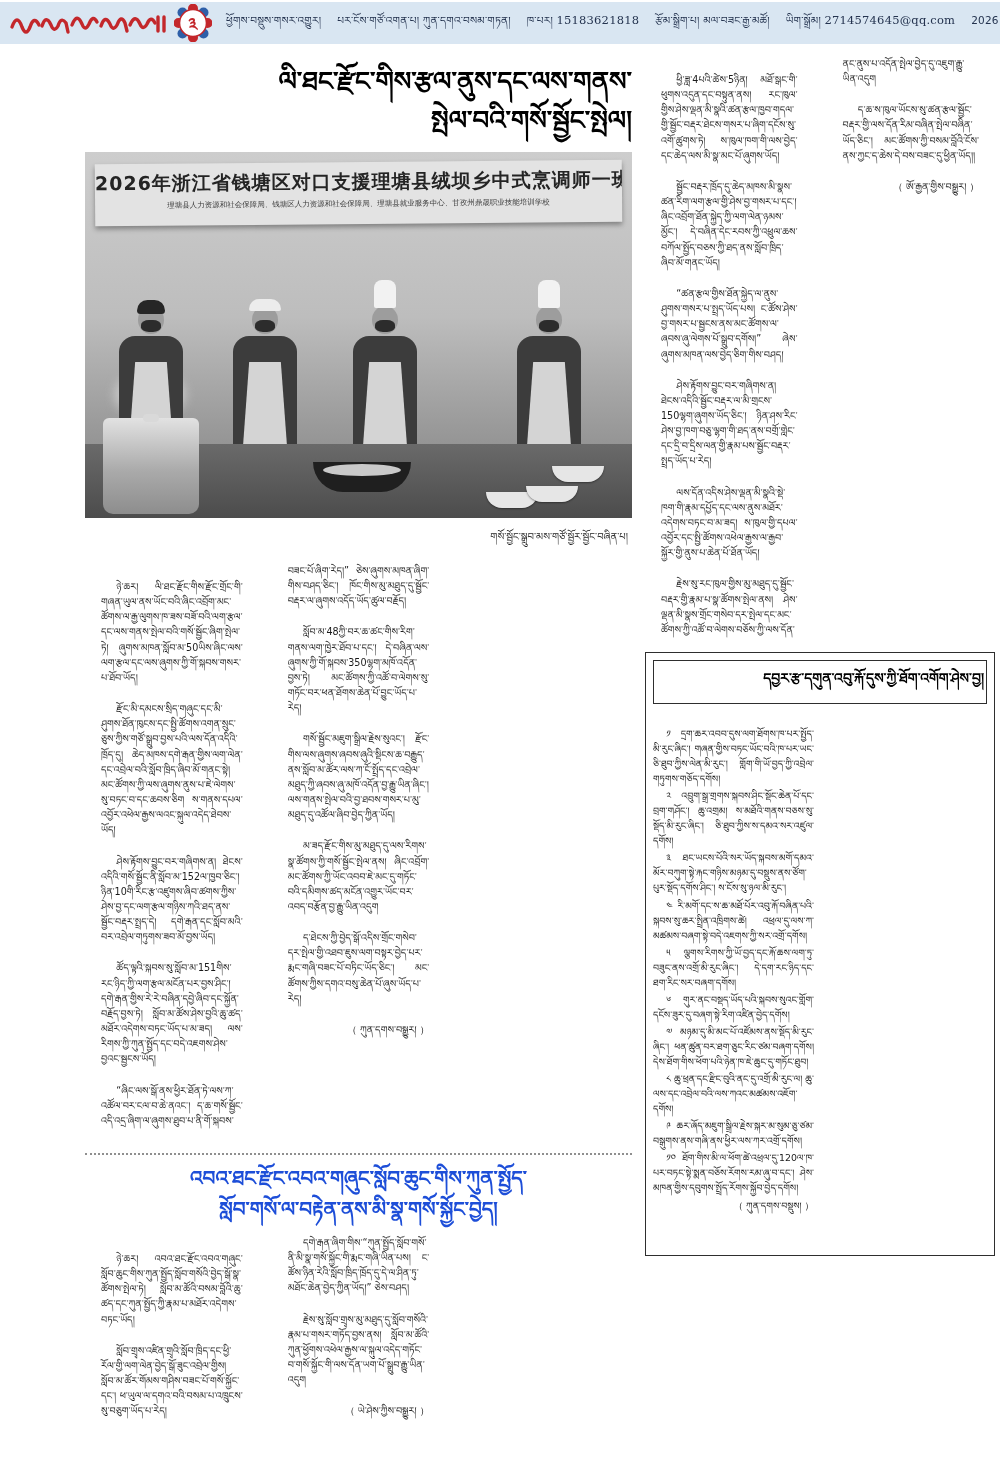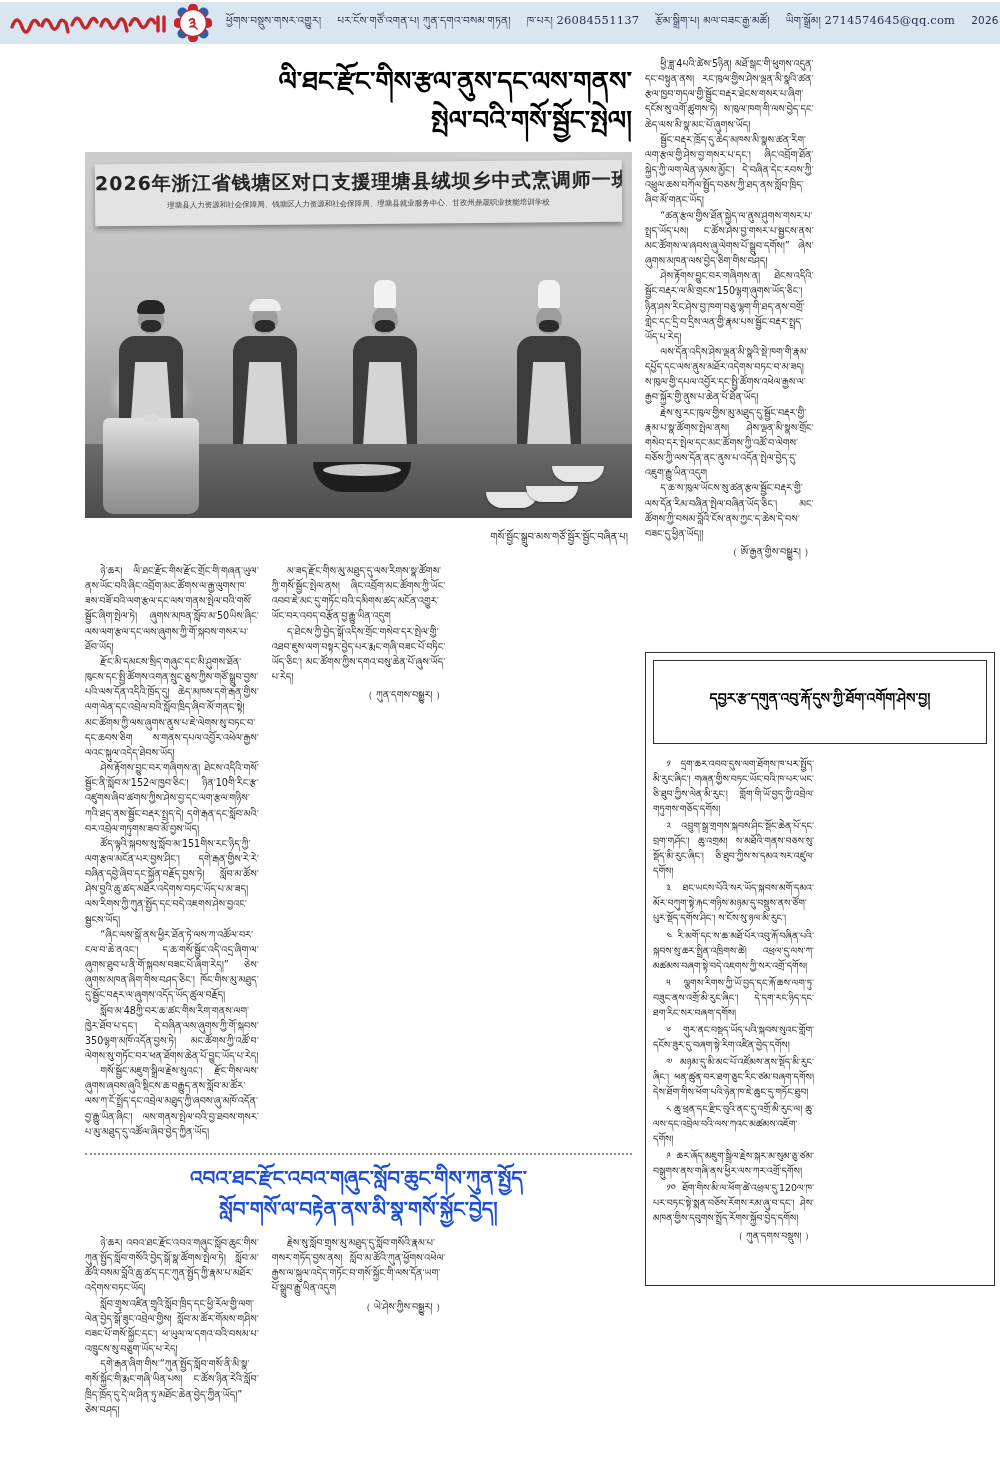--- a/index.html
+++ b/index.html
@@ -39,30 +39,30 @@
   .wok{position:absolute;left:228px;bottom:26px;width:98px;height:30px;background:#1f1f1f;border-radius:0 0 50px 50px;}
   .wok-inner{position:absolute;left:10px;top:2px;width:78px;height:12px;background:#c9c9c9;border-radius:50%;}
   .bowls{position:absolute;right:26px;bottom:10px;width:120px;height:54px;}
   .bowl{position:absolute;width:52px;height:16px;background:#e6e6e6;border-radius:0 0 26px 26px;box-shadow:0 1px 2px rgba(0,0,0,.4);}
   .steam{position:absolute;left:30px;bottom:100px;width:70px;height:46px;background:rgba(240,240,240,.55);filter:blur(6px);border-radius:50%;}
   .caption{text-align:right;font-size:10px;color:#222;margin:7px 4px 10px 0;}
   
   .body-cols{column-gap:13px;font-size:9.6px;line-height:1.58;text-align:justify;overflow:hidden;column-fill:auto;}
   .cols3{column-count:3;}
   .cols2{column-count:2;}
-  .body-cols p{margin:0;text-indent:1.6em;}
+  .body-cols p{margin:16px;text-indent:1.6em;}
   .credit{text-align:right;text-indent:0 !important;margin-top:3px !important;}
   .h-train{height:578px;}
   .h-talent{height:582px;}
   .h-school{height:208px;}
   .dotsep{border:none;border-top:2px dotted #8f8f8f;margin:12px 0 4px 0;}
   
   .tipbox{border:1.5px solid #2e2e2e;margin-top:14px;padding:7px;box-sizing:border-box;}
-  .tipbox-title{border:1px solid #2e2e2e;text-align:center;font-weight:bold;font-size:14px;
-                padding:21px 2px;margin-bottom:12px;color:#000;}
+  .tipbox-title{border:1px solid #2e2e2e;text-align:right;font-weight:bold;font-size:14px;
+                padding:1px 2px;margin-bottom:22px;color:#000;}
   .tipbody{column-count:2;column-gap:12px;font-size:9.4px;line-height:1.6;text-align:justify;
            height:522px;overflow:hidden;column-fill:auto;}
   .tipbody p{margin:0 0 2px 0;text-indent:1.4em;}
   .footbox{border:1.5px solid #2e2e2e;margin-top:9px;padding:6px;box-sizing:border-box;}
   .footstrip{background:#e4e4e4;text-align:center;font-weight:bold;font-size:13px;padding:9px 0;color:#111;}
 </style>
 </head>
 <body>
 
 <div class="page">
@@ -92,21 +92,21 @@
           <circle cx="8.5" cy="8.5" r="5" fill="#2e5fa8"></circle>
           <circle cx="19" cy="19" r="13.5" fill="#ffffff" stroke="#c3272b" stroke-width="1.6"></circle>
           <text x="19" y="25.5" text-anchor="middle" font-size="17" font-weight="bold" fill="#c3272b">༣</text>
         </g>
       </svg>
     </div>
     <div class="hitem">ཕྱོགས་བསྡུས་གསར་འགྱུར།</div>
     <div class="hitem">པར་ངོས་གཙོ་འགན་པ། ཀུན་དགའ་བསམ་གཏན།</div>
     <div class="hitem">
       <span>ཁ་པར།</span>
-      <span class="hnum">26084551137</span>
+      <span class="hnum">15183621818</span>
     </div>
     <div class="hitem">
       <span>རྩོམ་སྒྲིག་པ།</span>
       <span>མལ་བཟང་རྒྱ་མཚོ།</span>
     </div>
     <div class="hitem">
       <span>ཡིག་སྒྲོམ།</span>
       <span class="hnum">2714574645@qq.com</span>
     </div>
     <div class="hitem">2026 ལོའི་ཟླ་བ 4 པའི་ཚེས 15 ཉིན།</div>

